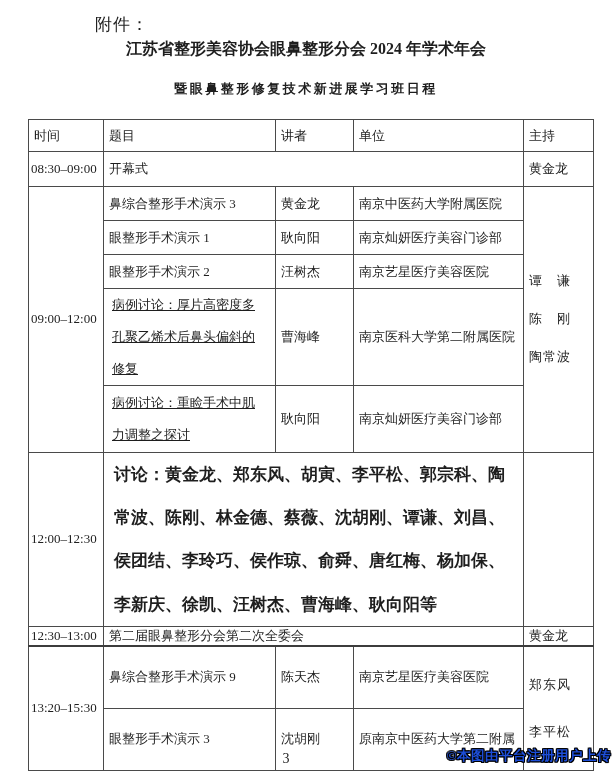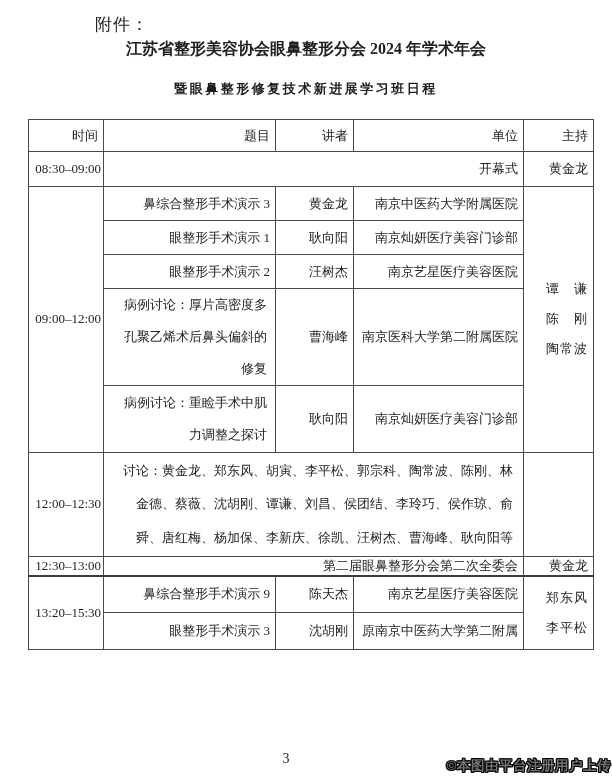--- a/index.html
+++ b/index.html
@@ -24,48 +24,48 @@
     text-align:center; font-weight:bold; font-size:13px;
     letter-spacing:2.5px;
   }
   table.schedule {
     position:absolute; left:28px; top:119px;
     width:565px; border-collapse:collapse; table-layout:fixed;
     font-size:13px;
   }
   .schedule th, .schedule td {
     border:1px solid #4a4a4a;
-    text-align:right; vertical-align:middle;
+    text-align:left; vertical-align:middle;
     padding:0 5px;
     font-weight:normal;
     overflow:hidden;
   }
   .schedule { border:1.5px solid #3c3c3c; }
   tr.r-hdr  { height:32px; }
   tr.r-open { height:35px;padding-left:34px; }
   tr.r-s    { height:34px; }
   tr.r-tall { height:67px; }
   tr.r-disc { height:104px; }
   tr.r-plen { height:16px; }
   tr.r-aft  { height:35px; }
   td.time { white-space:nowrap; padding:0 2px; }
-  td.twolines { line-height:2.45; padding:0 8px; }
-  td.disc { line-height:2.55; padding:0 10px; font-size:13px; }
-  td.hosts div { margin:12px 0; letter-spacing:1px; }
-  td.hosts-aft div { margin:12px 0; }
+  td.twolines { line-height:2.45; padding:0 8px;text-decoration:underline; }
+  td.disc { line-height:2.55; padding:0 10px; font-size:17px;font-weight:bold; }
+  td.hosts div { margin:20px 0; letter-spacing:1px; }
+  td.hosts-aft div { margin:29px 0; }
   tr.r-aft-first td { border-top:2.5px solid #3c3c3c; }
   .pagenum {
     position:absolute; left:272px; top:751px; width:28px;
     text-align:center; font-size:14px;
   }
   .watermark {
-    position:absolute; right:1px; bottom:2px;
-    font-family:Liberation Sans, sans-serif;
+    position:absolute; right:1px; bottom:12px;
+    font-family:Liberation Serif, serif;
     font-weight:bold; font-size:13.5px;
-    color:#737373;
+    color:#1d4ed8;
     text-shadow:
       -1px -1px 0 #000, 1px -1px 0 #000,
       -1px  1px 0 #000, 1px  1px 0 #000,
       -1px  0   0 #000, 1px  0   0 #000,
        0   -1px 0 #000, 0    1px 0 #000;
     letter-spacing:0.5px;
   }
 </style>
 </head>
 <body>

